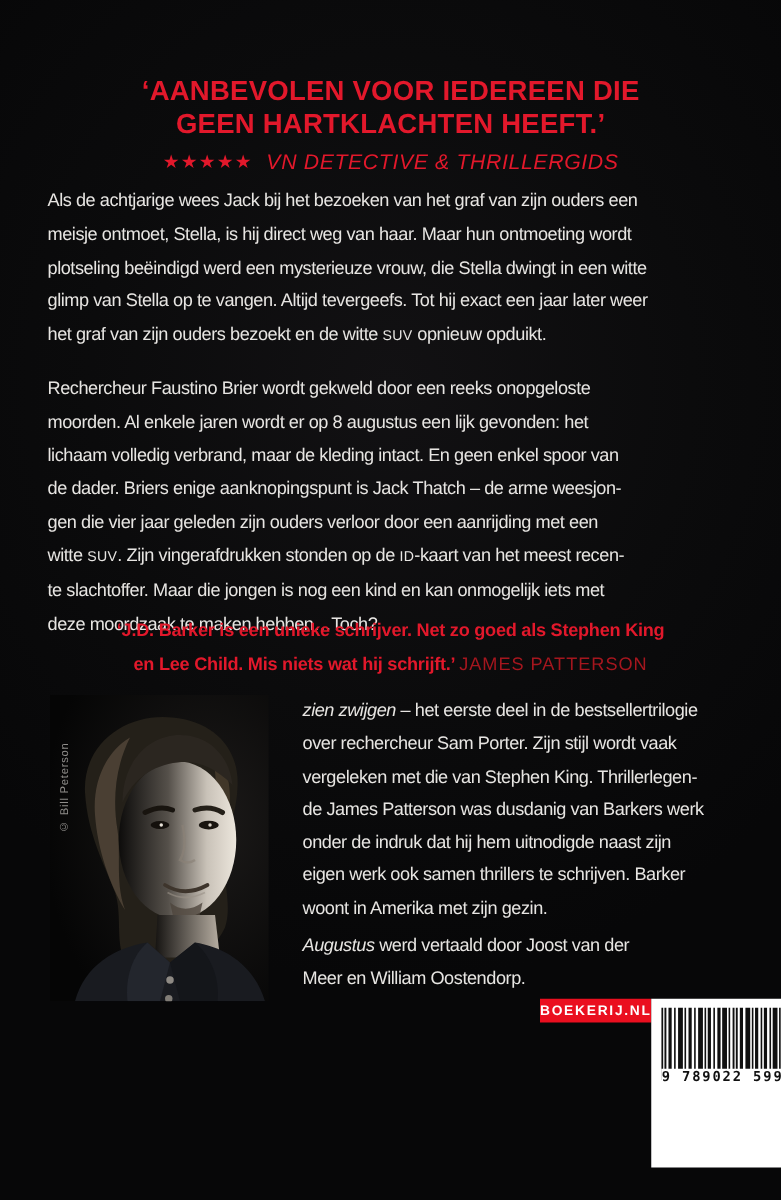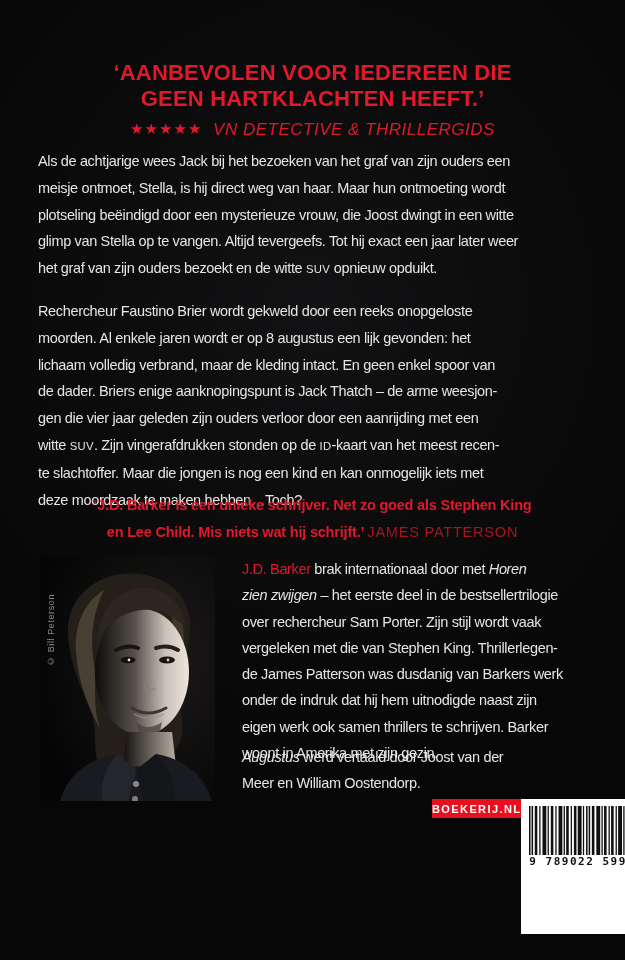--- a/index.html
+++ b/index.html
@@ -57,21 +57,21 @@
     <div class="hline">GEEN HARTKLACHTEN HEEFT.’</div>
     <div class="review-line">
       <span class="stars">★★★★★</span>
       <span class="src">VN DETECTIVE &amp; THRILLERGIDS</span>
     </div>
   </div>
 
   <div class="synopsis p1">
       <div class="line"><span>Als de achtjarige wees Jack bij het bezoeken van het graf van zijn ouders een</span></div>
       <div class="line"><span>meisje ontmoet, Stella, is hij direct weg van haar. Maar hun ontmoeting wordt</span></div>
-      <div class="line"><span>plotseling beëindigd door een mysterieuze vrouw, die Joost dwingt in een witte</span></div>
+      <div class="line"><span>plotseling beëindigd werd een mysterieuze vrouw, die Stella dwingt in een witte</span></div>
       <div class="line"><span>glimp van Stella op te vangen. Altijd tevergeefs. Tot hij exact een jaar later weer</span></div>
       <div class="line"><span>het graf van zijn ouders bezoekt en de witte </span><span class="sc">SUV</span><span> opnieuw opduikt.</span></div>
     </div>
   <div class="synopsis p2">
       <div class="line"><span>Rechercheur Faustino Brier wordt gekweld door een reeks onopgeloste</span></div>
       <div class="line"><span>moorden. Al enkele jaren wordt er op 8 augustus een lijk gevonden: het</span></div>
       <div class="line"><span>lichaam volledig verbrand, maar de kleding intact. En geen enkel spoor van</span></div>
       <div class="line"><span>de dader. Briers enige aanknopingspunt is Jack Thatch – de arme weesjon-</span></div>
       <div class="line"><span>gen die vier jaar geleden zijn ouders verloor door een aanrijding met een</span></div>
       <div class="line"><span>witte </span><span class="sc">SUV</span><span>. Zijn vingerafdrukken stonden op de </span><span class="sc">ID</span><span>-kaart van het meest recen-</span></div>
@@ -132,21 +132,20 @@
       <path d="M20,245 C28,216 52,202 78,198 L96,214 L116,198 C142,202 164,218 172,245 Z" fill="#191b20"></path>
       <path d="M78,198 L96,214 L88,245 L62,245 C60,226 66,208 78,198 Z" fill="#23262d"></path>
       <path d="M116,198 L96,214 L104,245 L134,245 C136,226 128,208 116,198 Z" fill="#14161a"></path>
       <circle cx="96" cy="228" r="3" fill="#8e8a84"></circle>
       <circle cx="95" cy="243" r="3" fill="#817d77"></circle>
     </svg>
   </div>
   <div class="credit">© Bill Peterson</div>
 
   <div class="bio">
-      <div class="line"><span class="red">J.D. Barker</span><span> brak internationaal door met </span><span class="i">Horen</span></div>
       <div class="line"><span class="i">zien zwijgen</span><span> – het eerste deel in de bestsellertrilogie</span></div>
       <div class="line"><span>over rechercheur Sam Porter. Zijn stijl wordt vaak</span></div>
       <div class="line"><span>vergeleken met die van Stephen King. Thrillerlegen-</span></div>
       <div class="line"><span>de James Patterson was dusdanig van Barkers werk</span></div>
       <div class="line"><span>onder de indruk dat hij hem uitnodigde naast zijn</span></div>
       <div class="line"><span>eigen werk ook samen thrillers te schrijven. Barker</span></div>
       <div class="line"><span>woont in Amerika met zijn gezin.</span></div>
     </div>
   <div class="translator">
       <div class="line"><span class="i">Augustus</span><span> werd vertaald door Joost van der</span></div>

